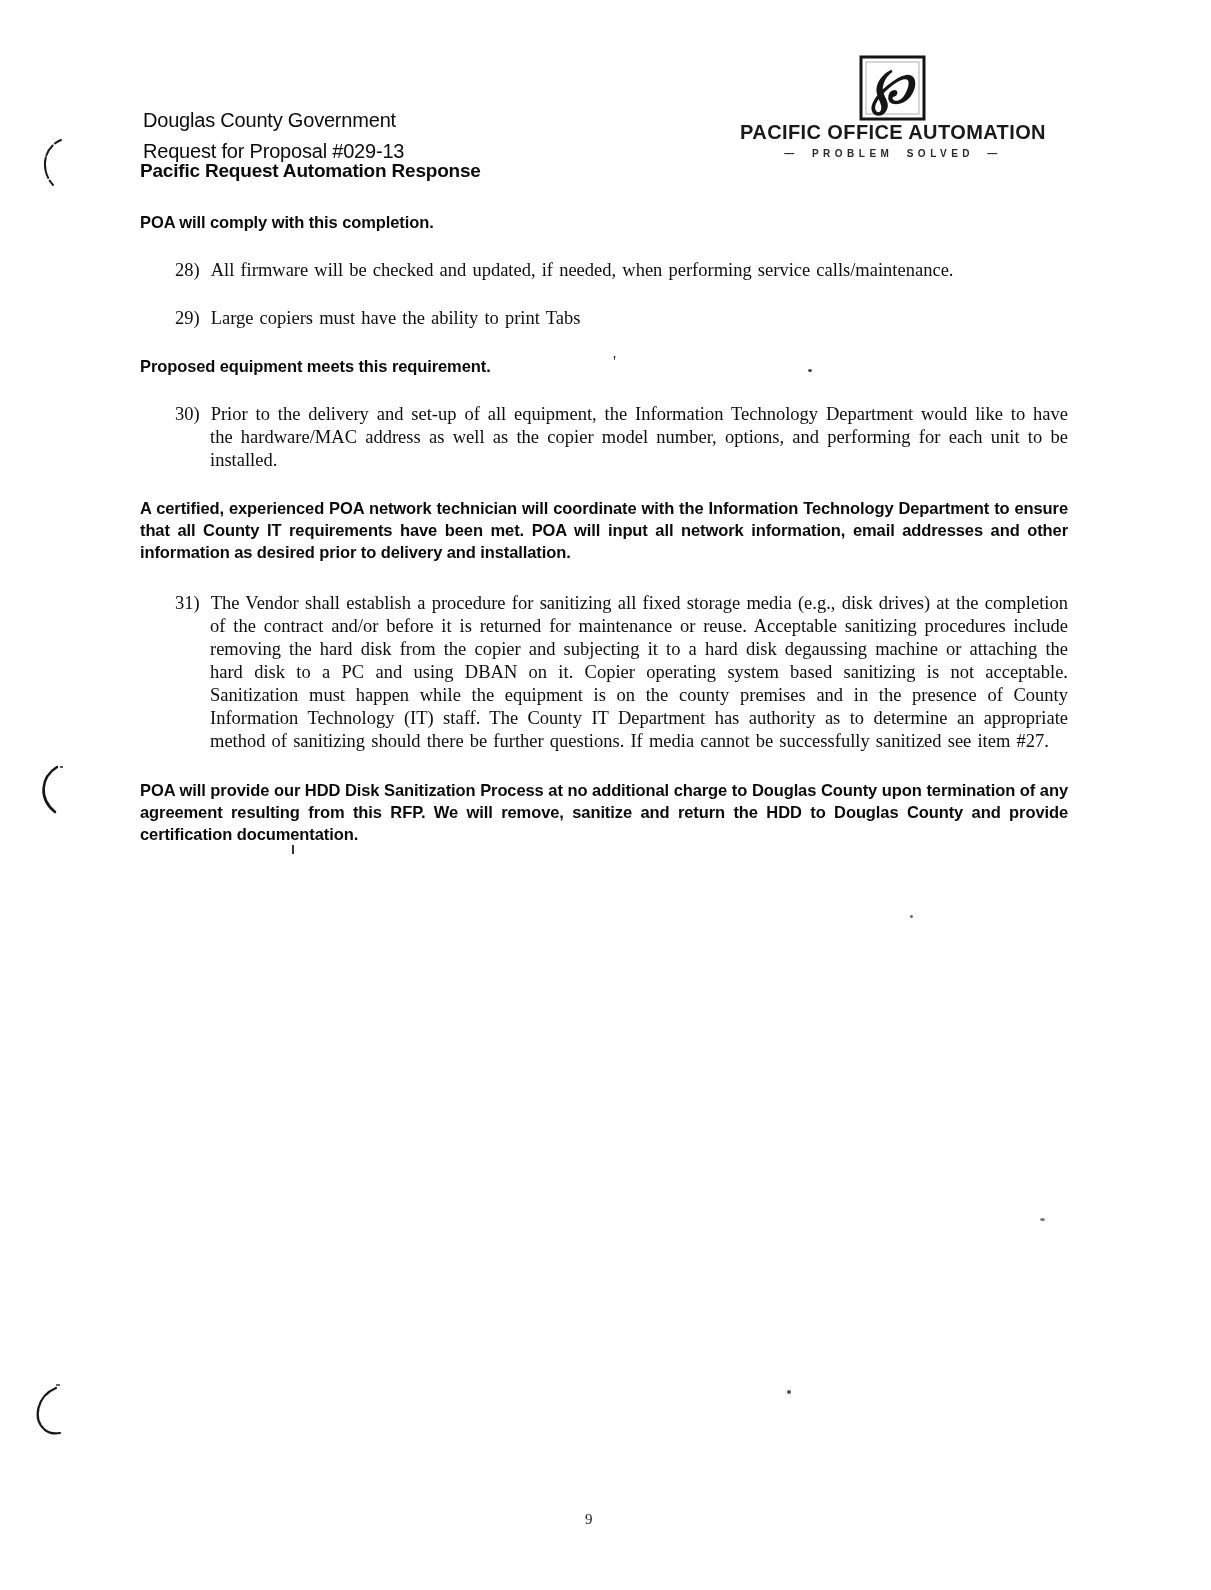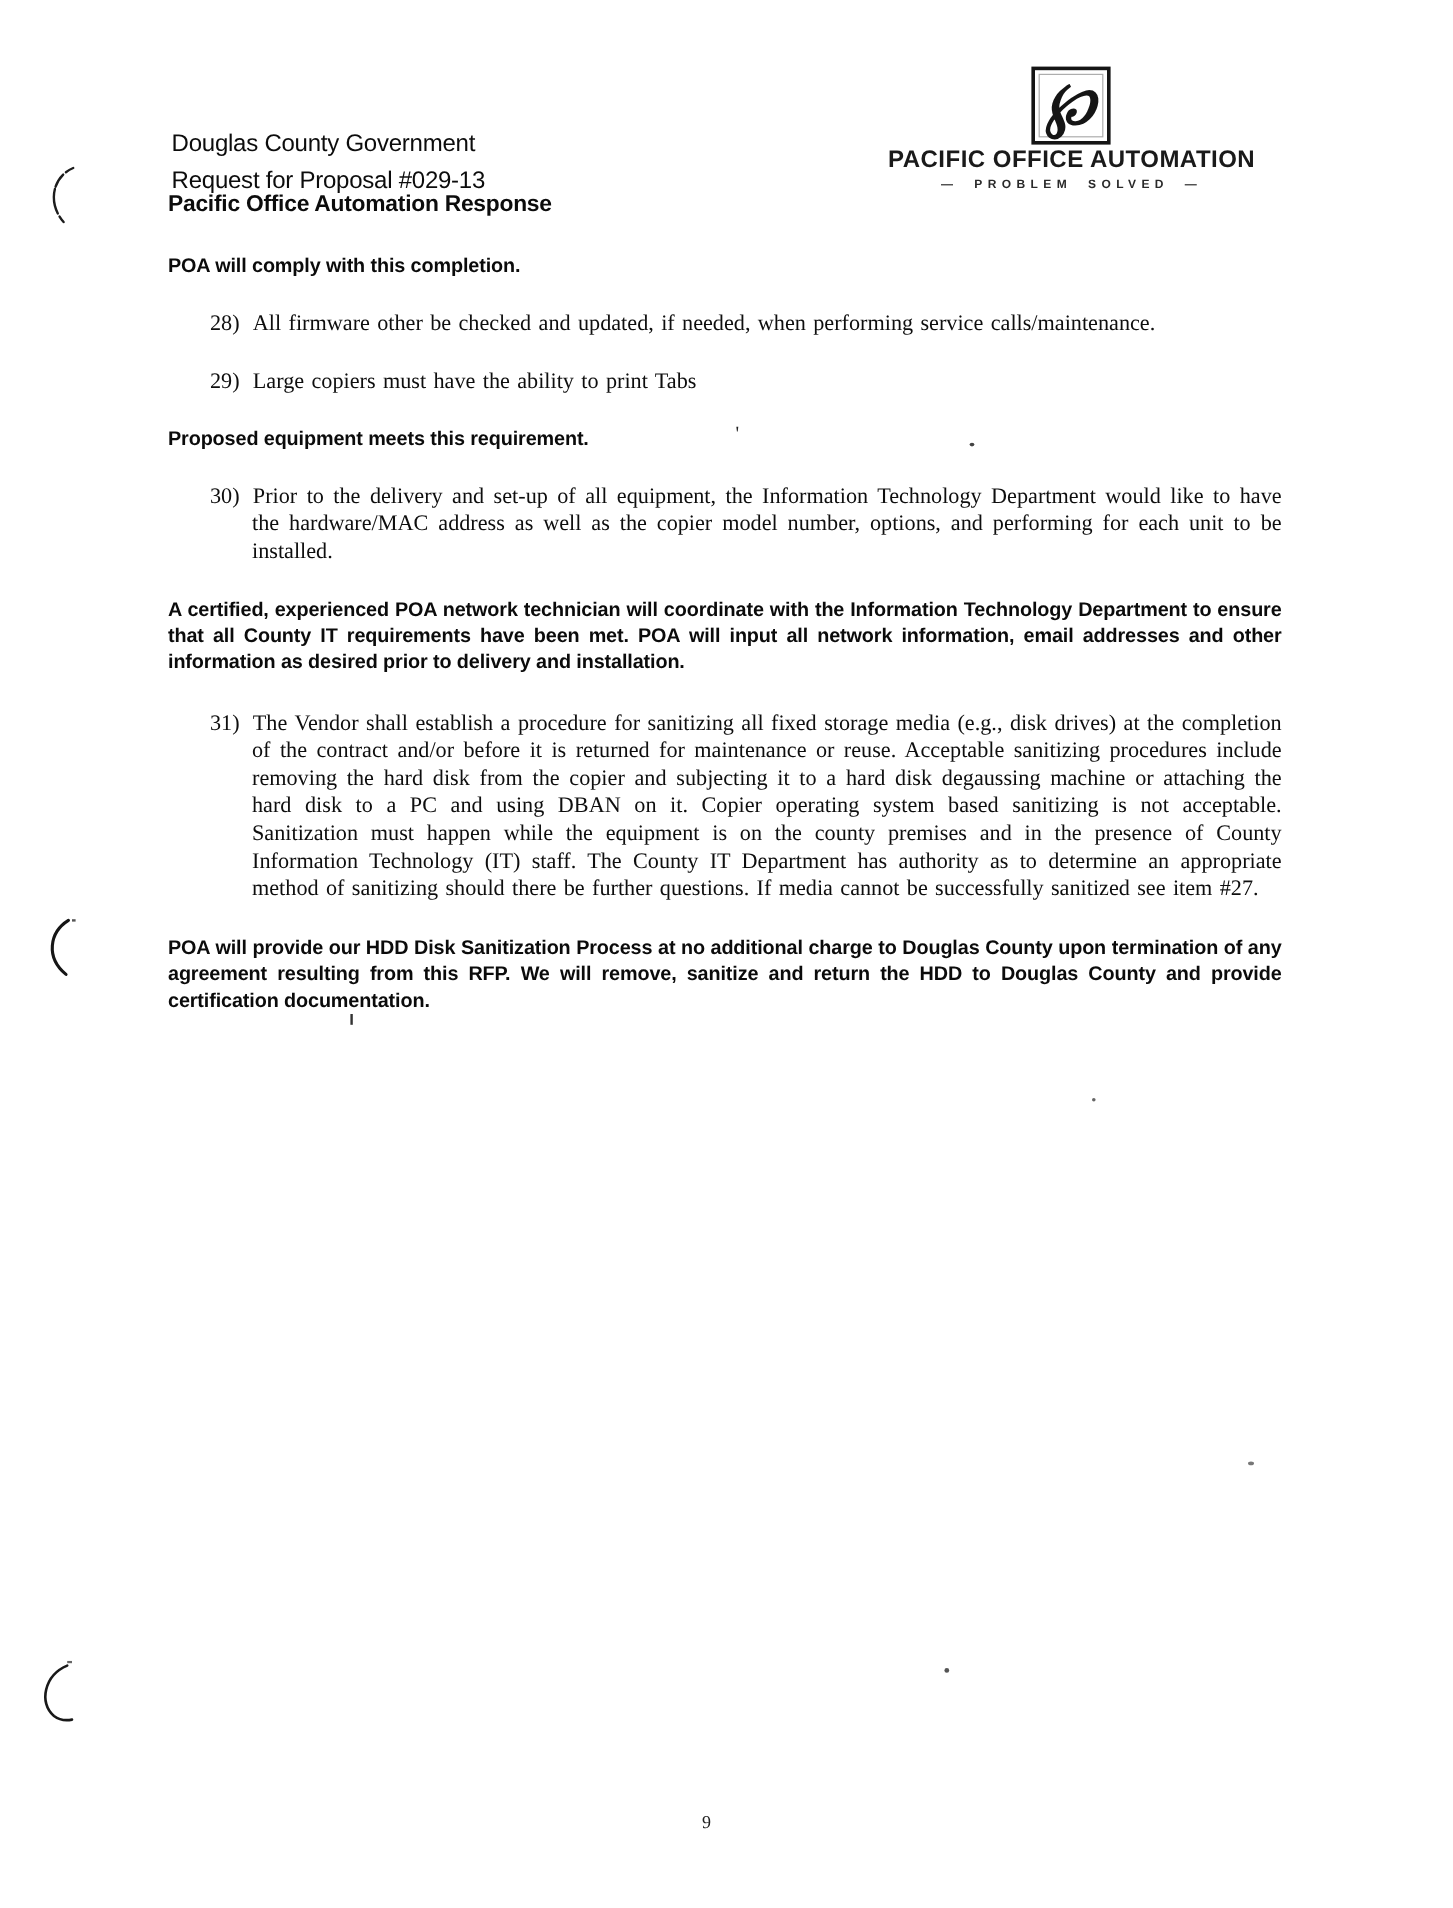--- a/index.html
+++ b/index.html
@@ -79,25 +79,25 @@
         <rect x="2" y="2" width="63" height="62" fill="none" stroke="#151515" stroke-width="3"></rect>
         <rect x="7" y="7" width="53" height="52" fill="none" stroke="#151515" stroke-width="1" opacity="0.35"></rect>
         <text x="33" y="48" text-anchor="middle" font-family="Liberation Serif, serif" font-style="italic" font-weight="bold" font-size="50" fill="#151515">℘</text>
       </svg>
     </span>
     <div class="brand-name">PACIFIC OFFICE AUTOMATION</div>
     <div class="brand-tagline">— PROBLEM SOLVED —</div>
   </div>
 
   <div class="content">
-    <h1 class="doc-title">Pacific Office Automation Response</h1>
+    <h1 class="doc-title">Pacific Request Automation Response</h1>
 
     <p class="resp">POA will comply with this completion.</p>
 
-    <p class="item"><span class="num">28)</span><span>All firmware other be checked and updated, if needed, when performing service calls/maintenance.</span></p>
+    <p class="item"><span class="num">28)</span><span>All firmware will be checked and updated, if needed, when performing service calls/maintenance.</span></p>
 
 
     <p class="item"><span class="num">29)</span><span>Large copiers must have the ability to print Tabs</span></p>
 
     <p class="resp">Proposed equipment meets this requirement.</p>
 
     <p class="item"><span class="num">30)</span><span>Prior to the delivery and set-up of all equipment, the Information Technology Department would like to have the hardware/MAC address as well as the copier model number, options, and performing for each unit to be installed.</span></p>
 
     <p class="resp" style="margin-bottom:29px">A certified, experienced POA network technician will coordinate with the Information Technology Department to ensure that all County IT requirements have been met.  POA will input all network information, email addresses and other information as desired prior to delivery and installation.</p>
 

